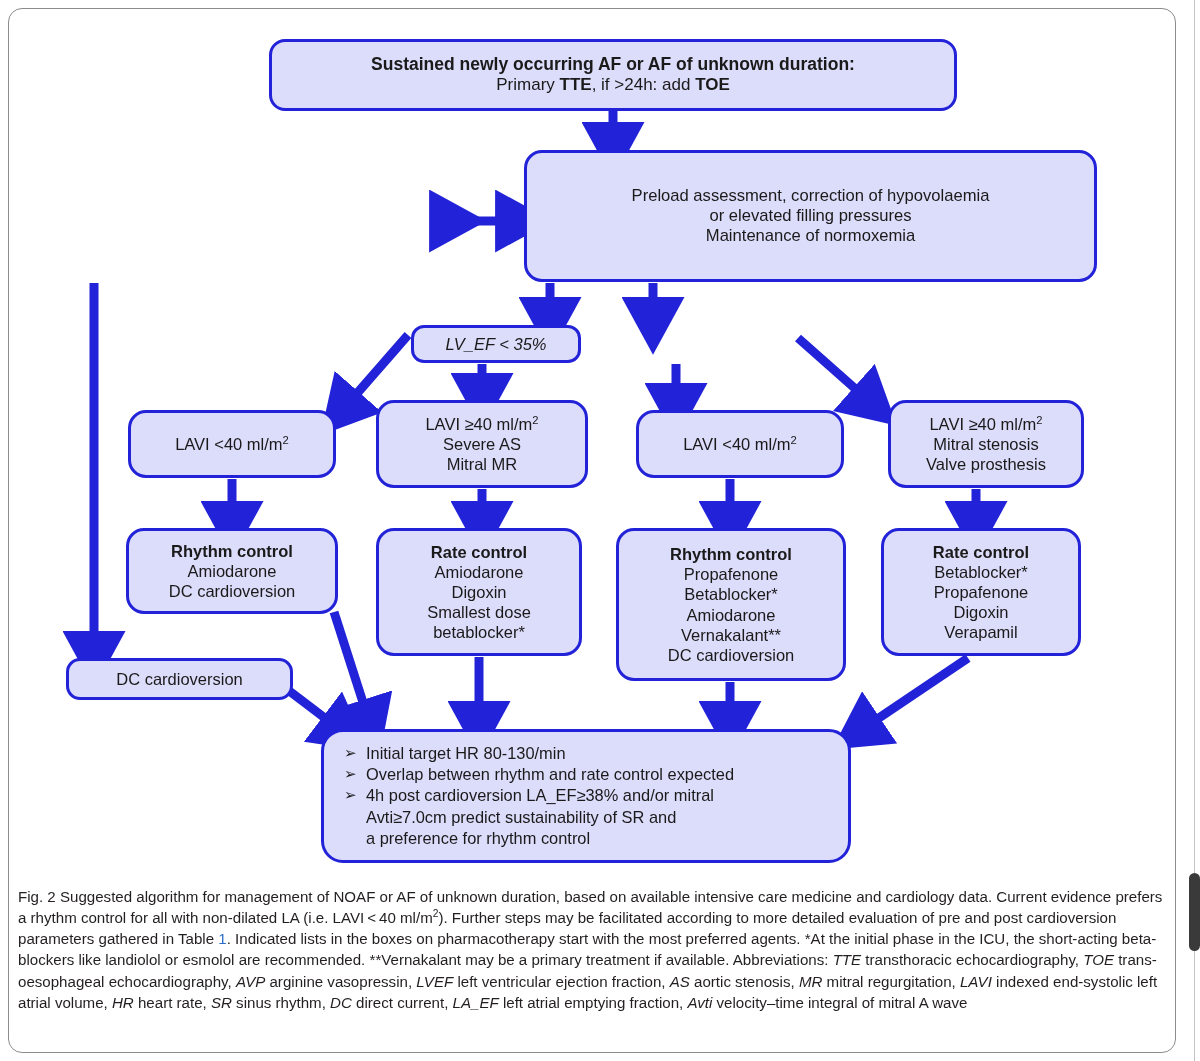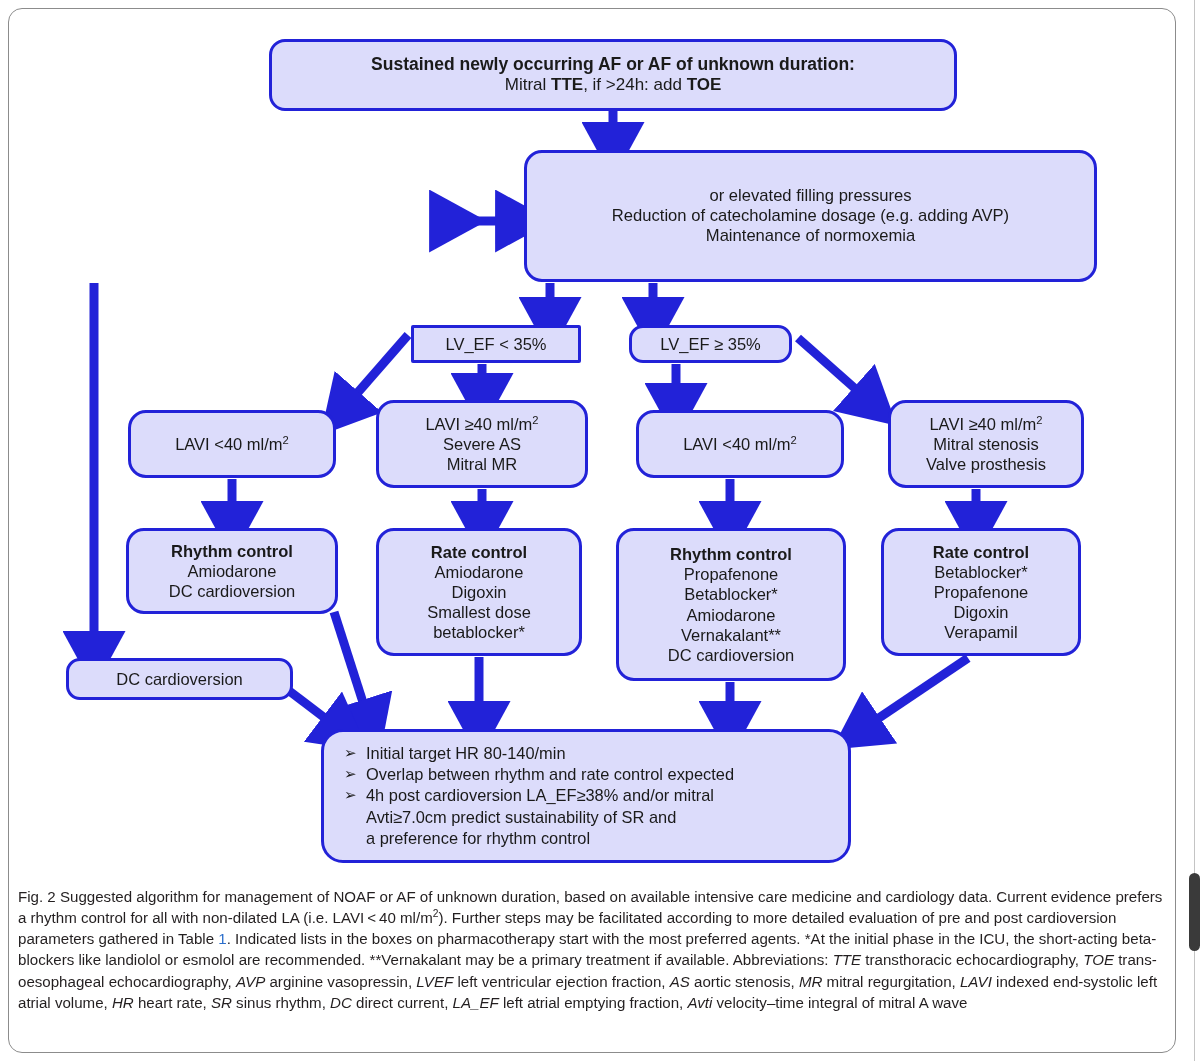--- a/index.html
+++ b/index.html
@@ -39,21 +39,21 @@
   #n-top .l1{font-weight:bold;font-size:17.5px;}
   #n-top .l2{font-size:17px;}
   #n-top b{font-weight:bold;}
 
   #n-low{left:60px;top:160px;width:362px;height:122px;}
   #n-low .ln{font-size:16.8px;}
 
   #n-pre{left:508px;top:150px;width:573px;height:132px;}
   #n-pre .ln{font-size:16.6px;}
 
-  #n-ef1{left:395px;top:325px;width:170px;height:38px;border-radius:2px;}
+  #n-ef1{left:395px;top:325px;width:170px;height:38px;border-radius:13px;font-style:italic;}
   #n-ef2{left:613px;top:325px;width:163px;height:38px;border-radius:14px;}
   #n-ef1 .ln,#n-ef2 .ln{font-size:16.5px;}
 
   #n-lavi1{left:112px;top:410px;width:208px;height:68px;}
   #n-lavi2{left:360px;top:400px;width:212px;height:88px;}
   #n-lavi3{left:620px;top:410px;width:208px;height:68px;}
   #n-lavi4{left:872px;top:400px;width:196px;height:88px;}
 
   #n-rhy1{left:110px;top:528px;width:212px;height:86px;}
   #n-rate1{left:360px;top:528px;width:206px;height:128px;}
@@ -129,35 +129,32 @@
         <path d="M463,657 L463,720" marker-end="url(#ah)"></path>
 
         <path d="M714,682 L714,720" marker-end="url(#ah)"></path>
 
         <path d="M952,658 L848,728" marker-end="url(#ah)"></path>
       </g>
     </svg>
 
     <div class="node" id="n-top">
       <span class="ln l1">Sustained newly occurring AF or AF of unknown duration:</span>
-      <span class="ln l2"><span>Mitral </span><b>TTE</b><span>, if &gt;24h: add </span><b>TOE</b></span>
+      <span class="ln l2"><span>Primary </span><b>TTE</b><span>, if &gt;24h: add </span><b>TOE</b></span>
     </div>
 
 
     <div class="node" id="n-pre">
+      <span class="ln">Preload assessment, correction of hypovolaemia</span>
       <span class="ln">or elevated filling pressures</span>
-      <span class="ln">Reduction of catecholamine dosage (e.g. adding AVP)</span>
       <span class="ln">Maintenance of normoxemia</span>
     </div>
 
     <div class="node" id="n-ef1">
       <span class="ln">LV_EF &lt; 35%</span>
-    </div>
-    <div class="node" id="n-ef2">
-      <span class="ln">LV_EF ≥ 35%</span>
     </div>
 
     <div class="node small" id="n-lavi1">
       <span class="ln"><span>LAVI &lt;40 ml/m</span><sup>2</sup></span>
     </div>
     <div class="node small" id="n-lavi2">
       <span class="ln"><span>LAVI ≥40 ml/m</span><sup>2</sup></span>
       <span class="ln">Severe AS</span>
       <span class="ln">Mitral MR</span>
     </div>
@@ -201,21 +198,21 @@
       <span class="ln">Verapamil</span>
     </div>
 
     <div class="node" id="n-dc">
       <span class="ln">DC cardioversion</span>
     </div>
 
     <div class="node" id="n-sum">
       <div class="bul">
         <span class="mark">➢</span>
-        <span class="btxt">Initial target HR 80-140/min</span>
+        <span class="btxt">Initial target HR 80-130/min</span>
       </div>
       <div class="bul">
         <span class="mark">➢</span>
         <span class="btxt">Overlap between rhythm and rate control expected</span>
       </div>
       <div class="bul">
         <span class="mark">➢</span>
         <span class="btxt">4h post cardioversion LA_EF≥38% and/or mitral
 Avti≥7.0cm predict sustainability of SR and
 a preference for rhythm control</span>

